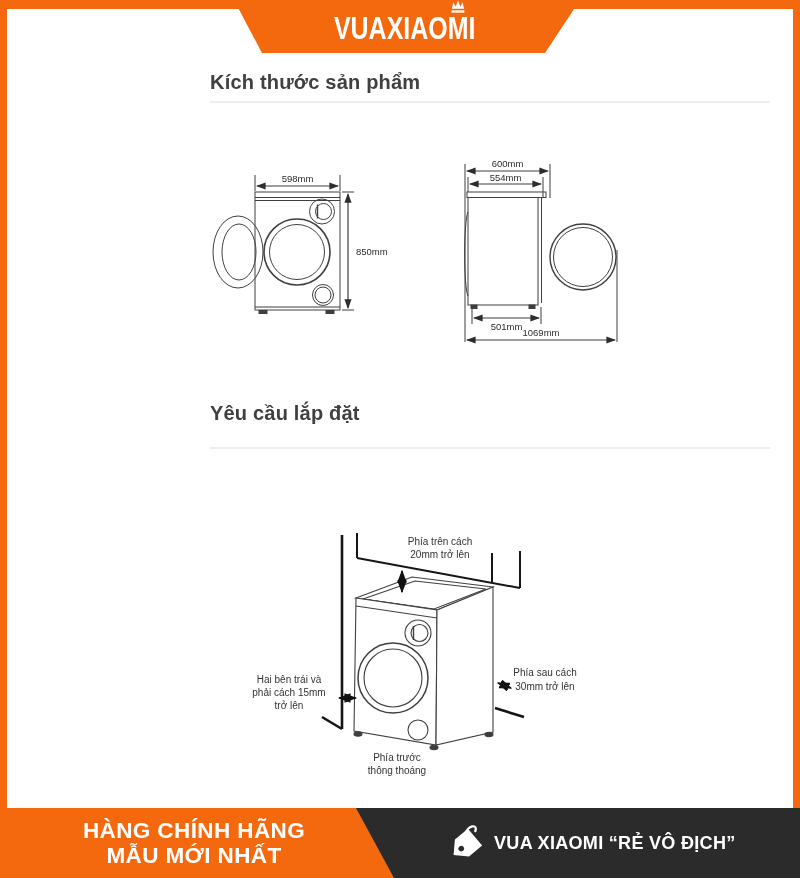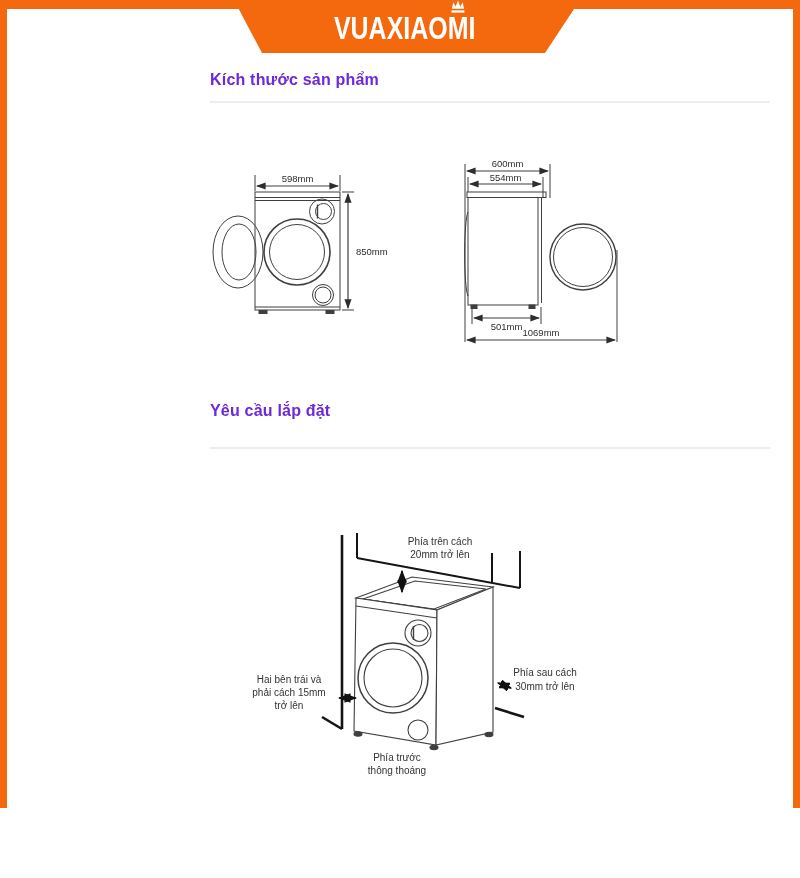--- a/index.html
+++ b/index.html
@@ -11,21 +11,21 @@
   .frame-right{position:absolute;left:793px;top:0;width:7px;height:808px;}
   
   .banner{position:absolute;left:210px;top:0;width:390px;height:53px;}
   .banner-shape{position:absolute;inset:0;clip-path:polygon(24px 0,370px 0,335px 53px,52px 53px);}
   .logo-row{position:absolute;left:0;top:13px;width:100%;text-align:center;color:#fff;
             font-weight:700;font-size:32px;line-height:30px;letter-spacing:0px;}
   .logo-inner{display:inline-block;transform:scaleX(0.78);white-space:nowrap;}
   .m-wrap{position:relative;display:inline-block;}
   .crown{position:absolute;left:50%;top:-13px;transform:translateX(-50%);width:20px;height:13px;}
   
-  .sec-title{position:absolute;left:210px;font-size:16px;font-weight:700;color:#6d28d9;
+  .sec-title{position:absolute;left:210px;font-size:20px;font-weight:700;color:#404040;
              letter-spacing:.2px;}
   .divider{position:absolute;left:210px;width:560px;height:2px;background:#ededed;}
   
   .svg-abs{position:absolute;}
   svg text{font-family:"Liberation Sans",sans-serif;fill:#2d2d2d;}
   .dimtxt{font-size:9.5px;}
   .instxt{font-size:10px;fill:#333;}
   
   .footer{position:absolute;left:0;top:808px;width:800px;height:70px;background:#2b2b2b;}
   .footer-orange{position:absolute;left:0;top:0;width:400px;height:70px;
@@ -191,14 +191,31 @@
     <text class="instxt" x="212" y="43" text-anchor="middle">20mm trở lên</text>
     <text class="instxt" x="61" y="168" text-anchor="middle">Hai bên trái và</text>
     <text class="instxt" x="61" y="181" text-anchor="middle">phải cách 15mm</text>
     <text class="instxt" x="61" y="194" text-anchor="middle">trở lên</text>
     <text class="instxt" x="317" y="161" text-anchor="middle">Phía sau cách</text>
     <text class="instxt" x="317" y="175" text-anchor="middle">30mm trở lên</text>
     <text class="instxt" x="169" y="246" text-anchor="middle">Phía trước</text>
     <text class="instxt" x="169" y="259" text-anchor="middle">thông thoáng</text>
   </svg>
 
+  <div class="footer">
+    <div class="footer-orange" style="background:#F5690E"></div>
+    <div class="footer-left-text">
+      <div>HÀNG CHÍNH HÃNG</div>
+      <div>MẪU MỚI NHẤT</div>
+    </div>
+    <div class="footer-right">
+      <svg width="34" height="44" viewBox="0 0 34 44">
+        <g transform="translate(1,16) rotate(-40 11 11)">
+          <path d="M0 11 L11 0 H28 V22 H11 Z" fill="#fff"></path>
+          <circle cx="10" cy="11" r="2.8" fill="#2b2b2b"></circle>
+        </g>
+        <path d="M15 14 C17 4 29 2 25 11" stroke="#fff" stroke-width="2.2" fill="none"></path>
+      </svg>
+      <div class="footer-right-text">VUA XIAOMI “RẺ VÔ ĐỊCH”</div>
+    </div>
+  </div>
 
 </div>
 
 </body></html>

